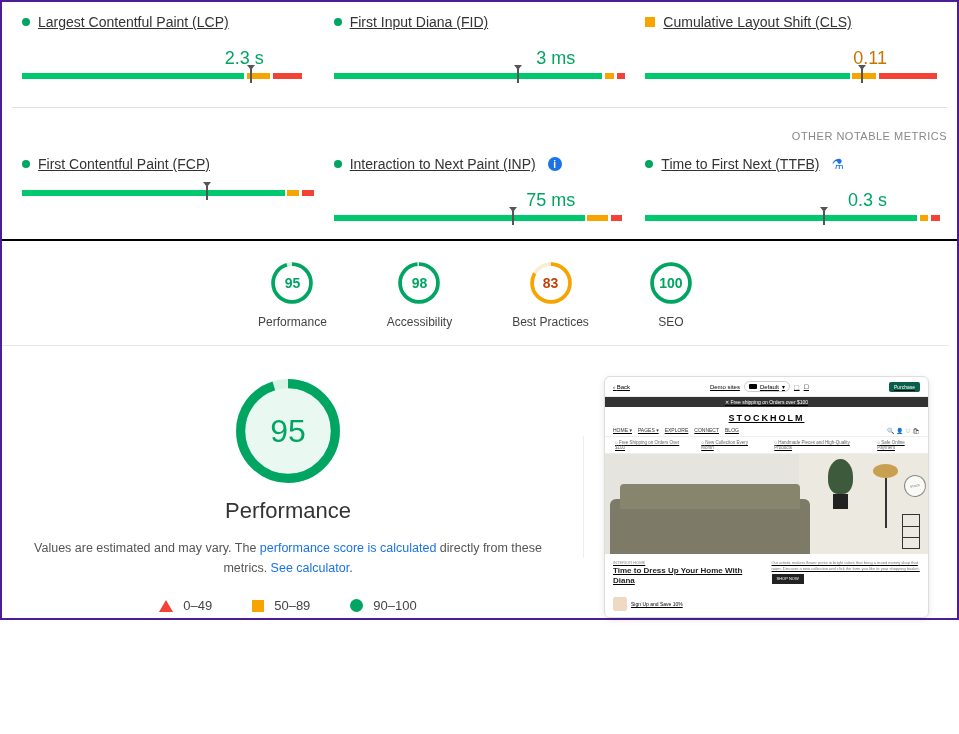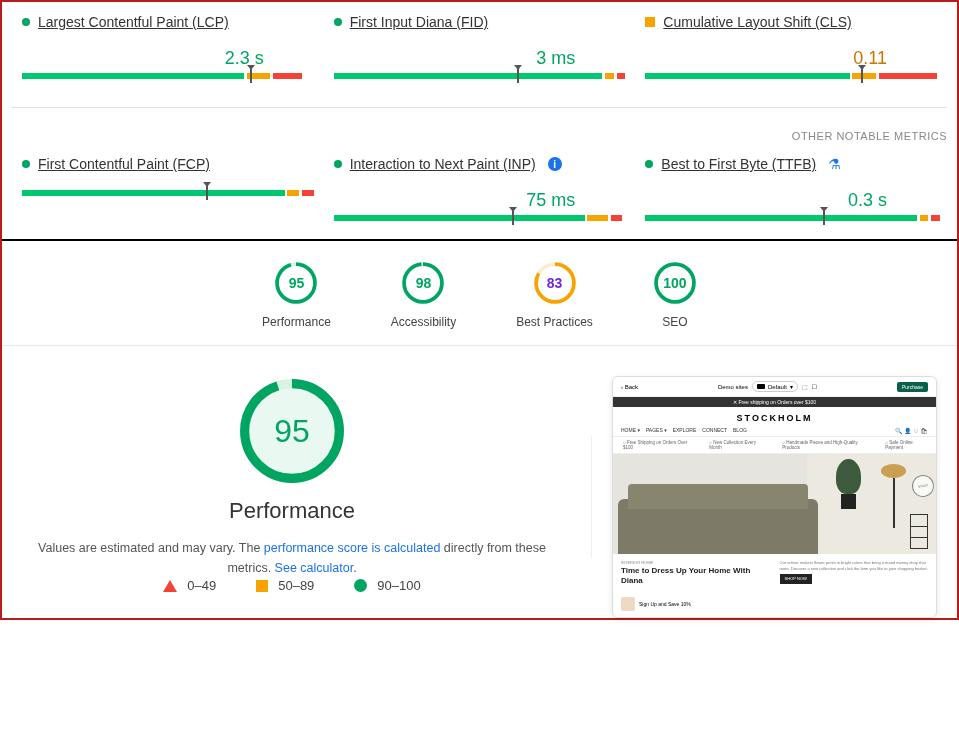--- a/index.html
+++ b/index.html
@@ -8,21 +8,21 @@
   box-sizing: border-box;
 }
 body {
   font-family: Arial, Helvetica, sans-serif;
   background: #fff;
   width: 959px;
   height: 734px;
   overflow: hidden;
 }
 .outer {
-  border: 2px solid #b91c1c;
+  border: 2px solid #4c1d95;
 }
 .top-section {
   padding: 12px 10px 8px 10px;
   border-bottom: 2px solid #000;
 }
 .metric-row {
   display: flex;
   gap: 0;
 }
 .metric-card {
@@ -117,21 +117,21 @@
   letter-spacing: 0.5px;
   margin: 22px 0 14px 6px;
   text-align: right;
 }
 .divider {
   border: none;
   border-top: 1px solid #e0e0e0;
   margin: 18px 0 0 0;
 }
 .bottom-section {
-  padding: 20px 0 0 0;
+  padding: 20px 8px 0 0;
 }
 .gauge-row {
   display: flex;
   justify-content: center;
   gap: 60px;
   margin-bottom: 16px;
 }
 .gauge-block {
   text-align: center;
 }
@@ -153,21 +153,21 @@
 .gauge-txt {
   position: absolute;
   top: 0; left: 0; right: 0; bottom: 0;
   display: flex;
   align-items: center;
   justify-content: center;
   font-size: 14px;
   font-weight: 600;
 }
 .gauge-txt.g { color: #00a562; }
-.gauge-txt.o { color: #6d28d9; }
+.gauge-txt.o { color: #c2410c; }
 .gauge-label {
   font-size: 12px;
   color: #444;
 }
 hr.sep {
   border: none;
   border-top: 1px solid #e8e8e8;
   margin: 12px 0 30px 0;
 }
 .perf-row {
@@ -221,20 +221,21 @@
 }
 .perf-title {
   font-size: 22px;
   color: #333;
   margin-bottom: 14px;
 }
 .perf-desc {
   font-size: 12.5px;
   color: #555;
   line-height: 1.6;
+  margin-bottom: 20px;
 }
 .perf-desc a {
   color: #1a73e8;
   text-decoration: none;
 }
 .legend-row {
   display: flex;
   justify-content: center;
   gap: 40px;
   font-size: 13px;
@@ -471,21 +472,21 @@
   border: 1px solid #888;
   border-radius: 50%;
   font-size: 3px;
   display: flex;
   align-items: center;
   justify-content: center;
   color: #666;
   transform: rotate(-12deg);
   background: rgba(255,255,255,0.7);
 }
-.preview-card { position: relative; }
+.preview-card { position: relative; text-decoration: underline; }
 </style>
 </head>
 <body>
 
 <div class="outer">
 
   <div class="top-section">
     <div class="metric-row" id="core-row">
         <div class="metric-card">
           <div class="metric-header">
@@ -552,21 +553,21 @@
           <div class="bar-track">
             <div class="bar-seg seg-green" style="left: 0%; width: 86%;"></div>
             <div class="bar-seg seg-orange" style="left: 87%; width: 7%;"></div>
             <div class="bar-seg seg-red" style="left: 95%; width: 4%;"></div>
             <div class="bar-marker" style="left: 61%;"></div>
           </div>
         </div>
         <div class="metric-card">
           <div class="metric-header">
             <span class="dot dot-green"></span>
-            <a href="#" class="metric-title">Best to First Byte (TTFB)</a>
+            <a href="#" class="metric-title">Time to First Next (TTFB)</a>
             <span class="flask-icon">⚗</span>
           </div>
           <div class="metric-value green">0.3 s</div>
           <div class="bar-track">
             <div class="bar-seg seg-green" style="left: 0%; width: 93%;"></div>
             <div class="bar-seg seg-orange" style="left: 94%; width: 3%;"></div>
             <div class="bar-seg seg-red" style="left: 98%; width: 3%;"></div>
             <div class="bar-marker" style="left: 61%;"></div>
           </div>
         </div>

